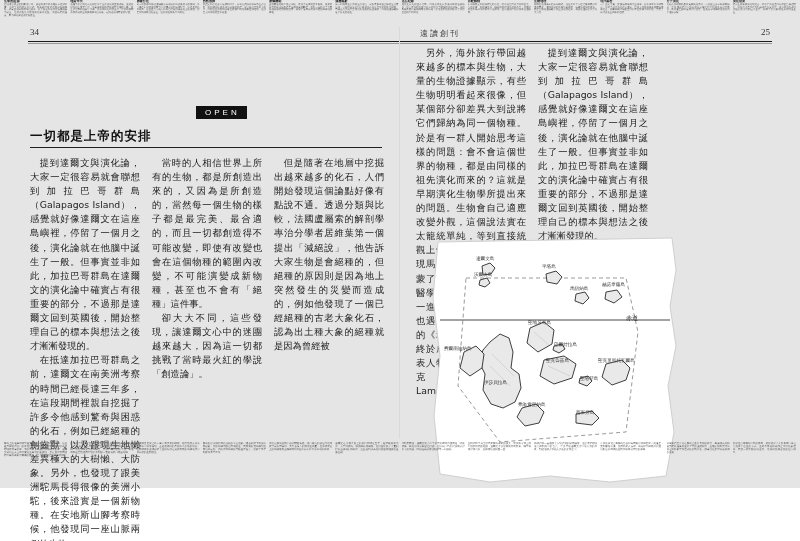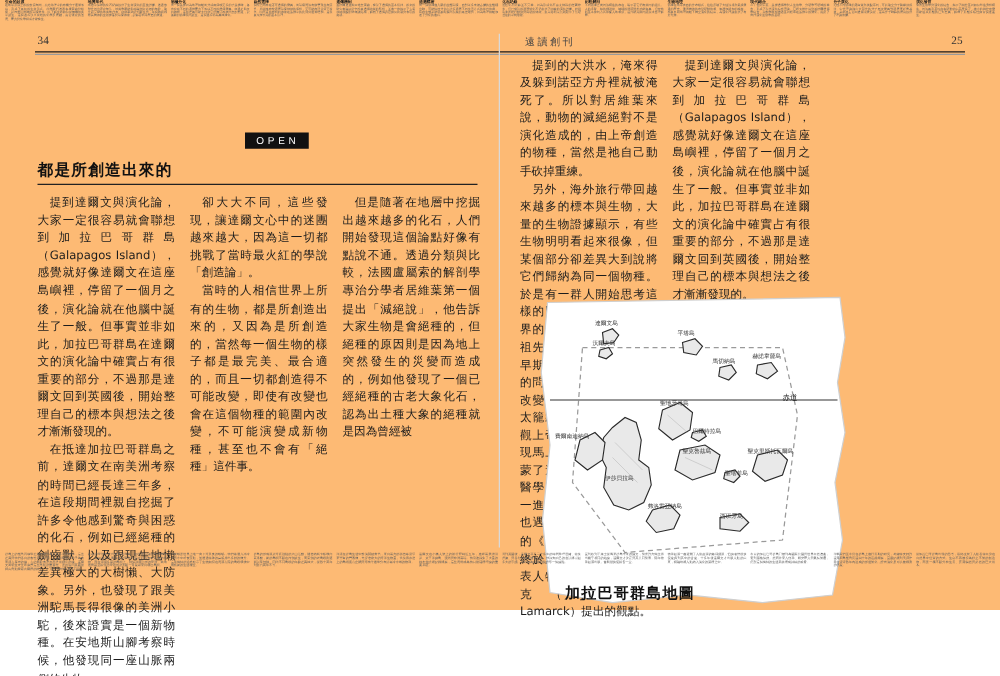--- a/index.html
+++ b/index.html
@@ -11,21 +11,21 @@
     width: 800px;
     height: 541px;
     overflow: hidden;
     font-family: "DejaVu Sans", sans-serif;
     color: #111;
   }
   .page {
     position: relative;
     width: 800px;
     height: 488px;
-    background: #fdba74;
+    background: #e5e5e5;
   }
 
   
   .strip {
     position: absolute;
     left: 0;
     width: 800px;
     display: flex;
     gap: 3px;
     padding: 0 4px;
@@ -246,38 +246,37 @@
   <div class="runhead left">34</div>
   <div class="runhead right">25</div>
   <div class="runhead-center">遠讀創刊</div>
   <div class="rule"></div>
   <div class="rule thin"></div>
   <div class="gutter"></div>
 
 
   <div class="open-tag">OPEN</div>
 
-  <div class="subhead">都是所創造出來的</div>
+  <div class="subhead">一切都是上帝的安排</div>
   <div class="subhead-rule"></div>
 
   <div class="bodycol c1">
     <p>提到達爾文與演化論，大家一定很容易就會聯想到加拉巴哥群島（Galapagos Island），感覺就好像達爾文在這座島嶼裡，停留了一個月之後，演化論就在他腦中誕生了一般。但事實並非如此，加拉巴哥群島在達爾文的演化論中確實占有很重要的部分，不過那是達爾文回到英國後，開始整理自己的標本與想法之後才漸漸發現的。</p>
     <p>在抵達加拉巴哥群島之前，達爾文在南美洲考察的時間已經長達三年多，在這段期間裡親自挖掘了許多令他感到驚奇與困惑的化石，例如已經絕種的劍齒獸，以及跟現生地懶差異極大的大樹懶、大防象。另外，也發現了跟美洲駝馬長得很像的美洲小駝，後來證實是一個新物種。在安地斯山腳考察時候，他發現同一座山脈兩側的生物</p>
   </div>
   <div class="bodycol c2">
+    <p>當時的人相信世界上所有的生物，都是所創造出來的，又因為是所創造的，當然每一個生物的樣子都是最完美、最合適的，而且一切都創造得不可能改變，即使有改變也會在這個物種的範圍內改變，不可能演變成新物種，甚至也不會有「絕種」這件事。</p>
     <p>卻大大不同，這些發現，讓達爾文心中的迷團越來越大，因為這一切都挑戰了當時最火紅的學說「創造論」。</p>
-    <p>當時的人相信世界上所有的生物，都是所創造出來的，又因為是所創造的，當然每一個生物的樣子都是最完美、最合適的，而且一切都創造得不可能改變，即使有改變也會在這個物種的範圍內改變，不可能演變成新物種，甚至也不會有「絕種」這件事。</p>
   </div>
 
   <div class="bodycol c3">
     <p>但是隨著在地層中挖掘出越來越多的化石，人們開始發現這個論點好像有點說不通。透過分類與比較，法國盧屬索的解剖學專治分學者居維葉第一個提出「減絕說」，他告訴大家生物是會絕種的，但絕種的原因則是因為地上突然發生的災變而造成的，例如他發現了一個已經絕種的古老大象化石，認為出土種大象的絕種就是因為曾經被</p>
   </div>
 
   <div class="bodycol c4">
-    <p>提到的大洪水，淹來得及躲到諾亞方舟裡就被淹死了。所以對居維葉來說，動物的滅絕絕對不是演化造成的，由上帝創造的物種，當然是祂自己動手砍掉重練。</p>
     <p>另外，海外旅行帶回越來越多的標本與生物，大量的生物證據顯示，有些生物明明看起來很像，但某個部分卻差異大到說將它們歸納為同一個物種。於是有一群人開始思考這樣的問題：會不會這個世界的物種，都是由同樣的祖先演化而來的？這就是早期演化生物學所提出來的問題。生物會自己適應改變外觀，這個說法實在太籠統單純，等到直接統觀上帝的權力，當然一出現馬上就被打趴，就建後蒙了達爾文的祖父。在他醫學圈裡勇於創新的人，一進入了生物的領域馬上也遇到創造論障礙，在他的《地質學原理》第二冊終於成為當時演化論的代表人物法國自然學者拉馬克（Jean-Baptiste Lamarck）提出的觀點。</p>
   </div>
   <div class="bodycol c5">
     <p>提到達爾文與演化論，大家一定很容易就會聯想到加拉巴哥群島（Galapagos Island），感覺就好像達爾文在這座島嶼裡，停留了一個月之後，演化論就在他腦中誕生了一般。但事實並非如此，加拉巴哥群島在達爾文的演化論中確實占有很重要的部分，不過那是達爾文回到英國後，開始整理自己的標本與想法之後才漸漸發現的。</p>
   </div>
 
   <div class="map-fig">
     <svg viewBox="0 0 250 250" width="250" height="250">
 
       <path d="M8 6 L242 2 L246 34 L240 70 L246 110 L238 150 L244 196 L236 240 L180 246 L120 240 L60 246 L10 238 L4 180 L10 120 L3 62 Z" fill="#ffffff" stroke="#cfcfcf" stroke-width="1"></path>
@@ -331,21 +330,20 @@
     <div class="map-label" style="left:14px;  top:110px;">費爾南迪納島</div>
     <div class="map-label" style="left:54px;  top:144px;">伊莎貝拉島</div>
     <div class="map-label" style="left:116px; top:122px;">聖克魯茲島</div>
     <div class="map-label" style="left:168px; top:122px;">聖克里斯托瓦爾島</div>
     <div class="map-label" style="left:146px; top:174px;">西班牙島</div>
     <div class="map-label" style="left:150px; top:140px;">聖塔菲島</div>
     <div class="map-label" style="left:88px;  top:166px;">弗洛雷亞納島</div>
     <div class="map-label" style="left:124px; top:106px;">巴爾特拉島</div>
   </div>
 
-  <div class="map-caption">加拉巴哥群島地圖</div>
 
   <div class="strip bottom">
     <div class="col">群島上的雀鳥因喙型差異而被分為多個不同的物種，這些差異與牠們各自的食性密切相關。有的以堅硬的種子為食而擁有厚實的喙，有的則取食昆蟲而具備細長的喙。達爾文當初並未立即察覺這些鳥類的重要性，是在返回英國後經由鳥類學家古爾德的鑑定，才了解到牠們分屬不同種。</div>
     <div class="col">象龜的甲殼形狀也隨島嶼而異，在植被低矮的乾燥島嶼上，象龜演化出馬鞍形的甲殼以便抬頭取食較高處的植物；而在濕潤多草的島嶼上，則保持圓頂形的甲殼。當地居民甚至能僅憑甲殼形狀判斷一隻象龜來自哪座島嶼。</div>
     <div class="col">海鬣蜥是世界上唯一會下海覓食的蜥蜴，牠們能潛入冰冷的海水中啃食藻類，並透過特殊的鼻腺排出多餘的鹽分。這種獨特的適應顯示了生物如何在資源有限的島嶼環境中開拓新的生態棲位。</div>
     <div class="col">群島的形成源於海底熱點的火山活動，隨著納斯卡板塊向東移動，新的島嶼不斷在西側誕生，而東側的老島嶼則逐漸沉降侵蝕。因此不同島嶼的年齡差異極大，從數十萬年到數百萬年不等。</div>
     <div class="col">洋流在群島生態中扮演關鍵角色，來自南方的秘魯寒流帶來豐富的營養鹽，支撐著龐大的海洋生物量，也使得赤道上的島嶼擁有企鵝與海狗等通常分布於寒冷水域的物種。</div>
     <div class="col">達爾文在小獵犬號上的航行歷時近五年，途經南美洲沿岸、太平洋諸島、澳洲與非洲南端。他沿途採集了大量的標本並詳細記錄觀察，這些資料成為他日後建構理論的重要基礎。</div>
     <div class="col">回到英國後，達爾文花了二十多年的時間整理思緒、收集證據、與各領域專家通信討論。他深知自己的想法將引起多大的爭議，因此極為謹慎地驗證每一個論點。</div>
     <div class="col">直到收到華萊士從馬來群島寄來的論文，發現對方獨立得出幾乎相同的結論，達爾文才決定與其共同發表。隔年物種起源出版，首刷很快便銷售一空。</div>

